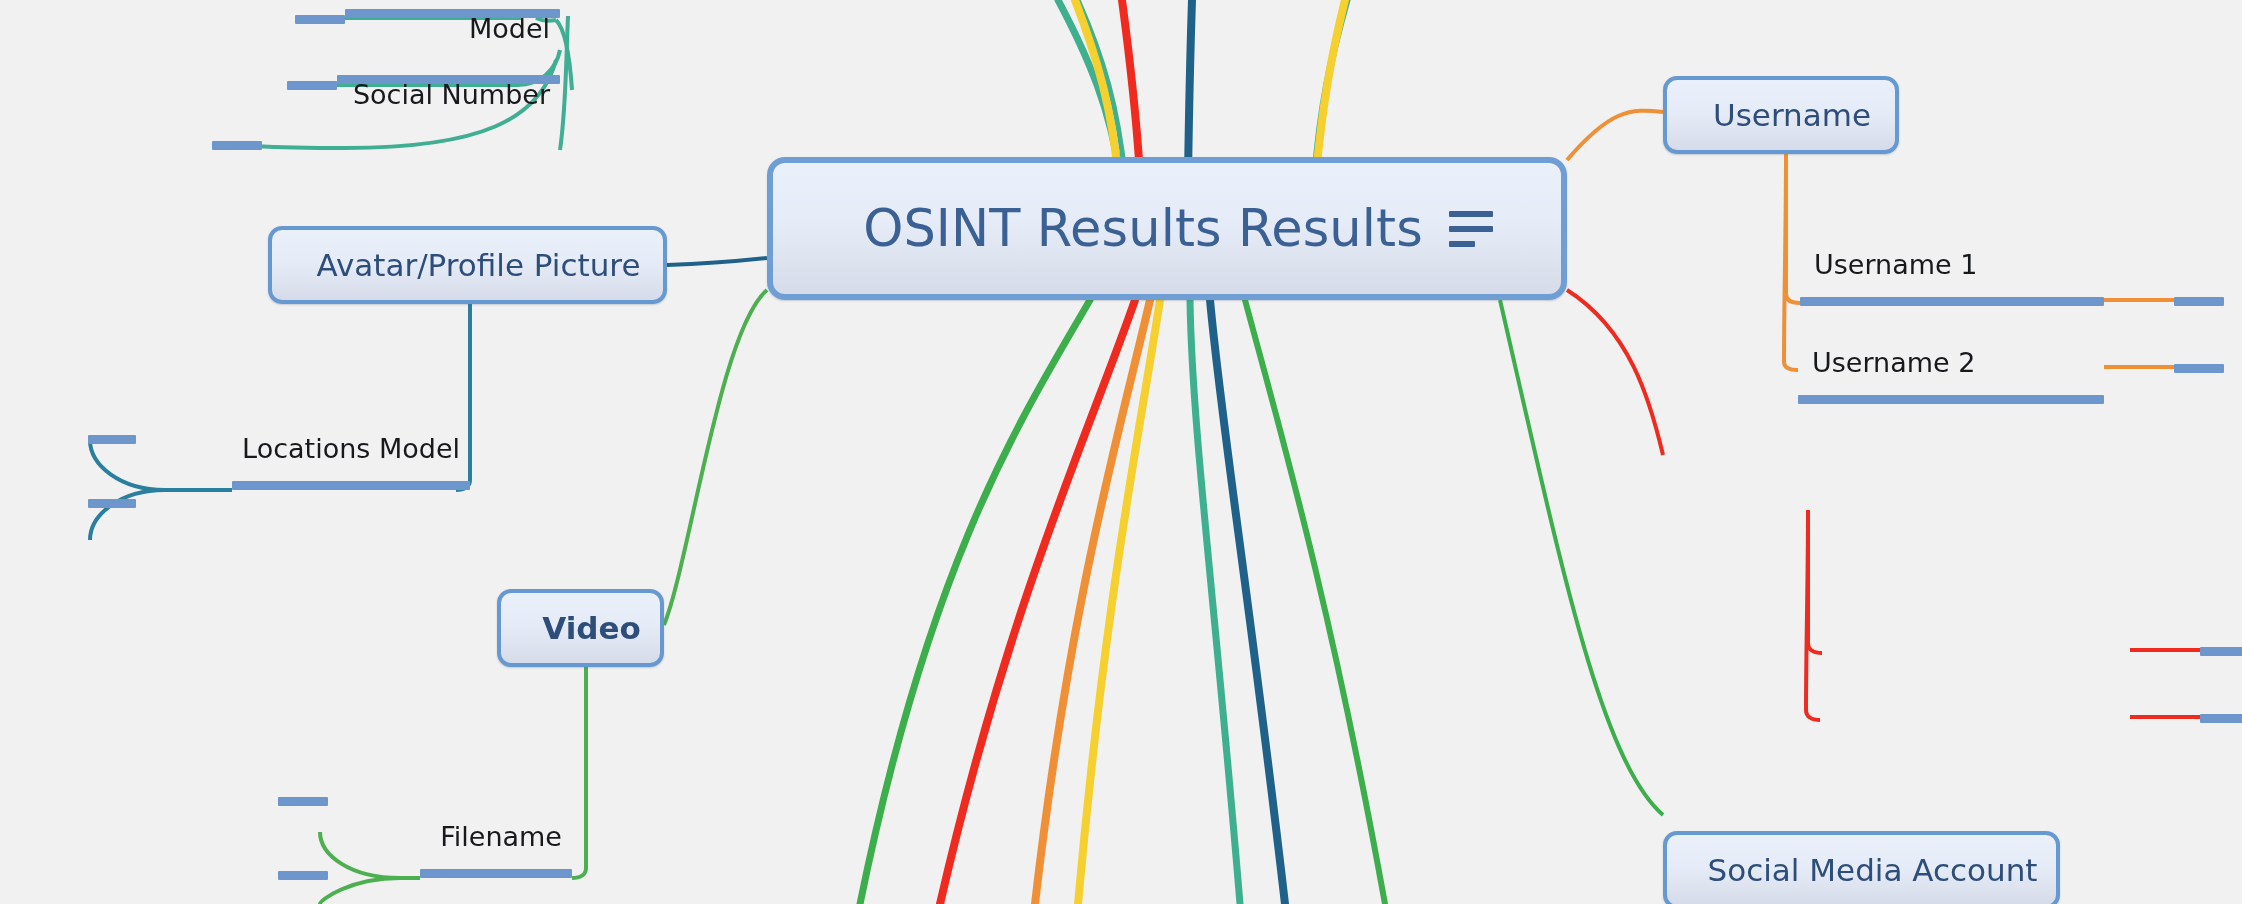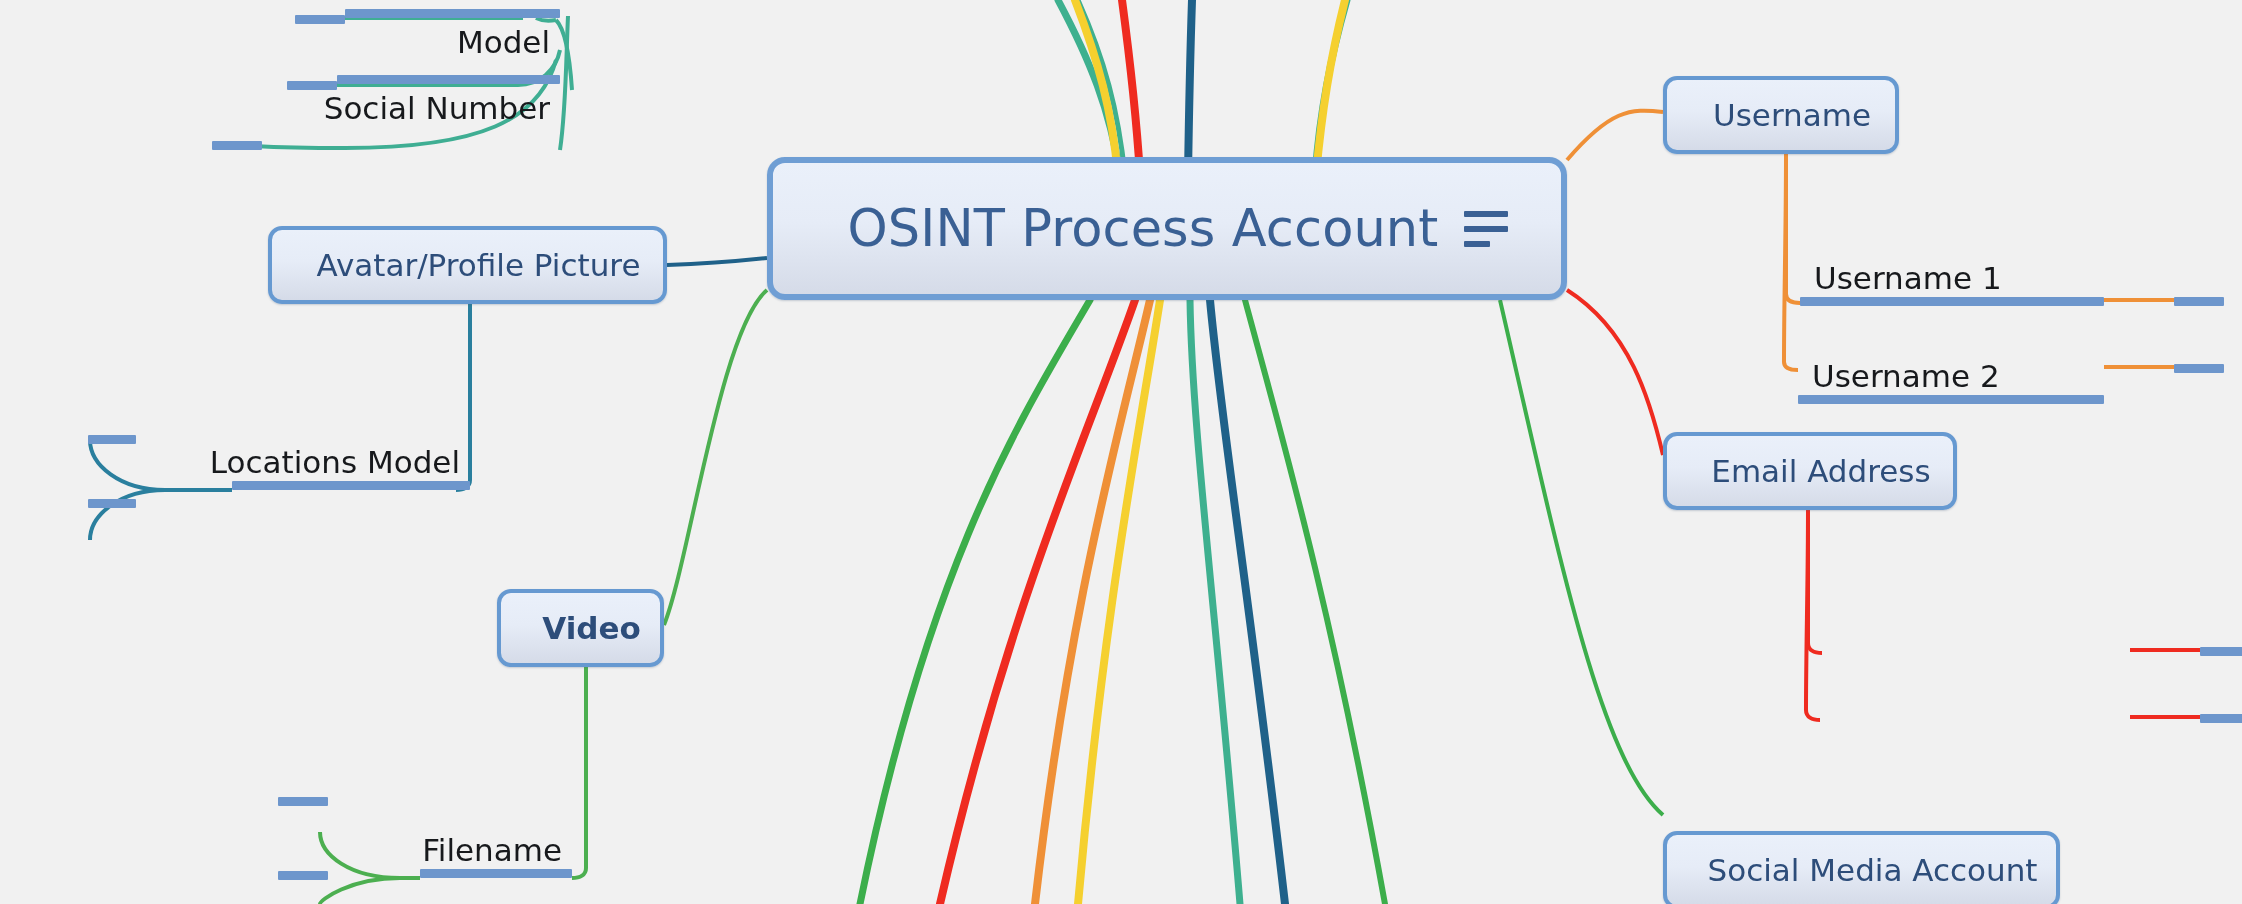--- a/index.html
+++ b/index.html
@@ -44,21 +44,21 @@
   .node.n-username{left:1663px;top:76px;width:236px;height:78px;}
   .node.n-email{left:1663px;top:432px;width:294px;height:78px;}
   .node.n-social{left:1663px;top:786px;width:397px;height:78px;margin-top:45px;}
   .node.n-avatar{left:268px;top:226px;width:399px;height:78px;}
   .node.n-video{left:497px;top:589px;width:167px;height:78px;font-weight:bold;}
   .node.n-username .label,.node.n-email .label,.node.n-social .label,
   .node.n-avatar .label,.node.n-video .label{font-size:31px;}
 
   
   .leaf{position:absolute;white-space:nowrap;}
-  .leaf .txt{position:absolute;font-size:31px;color:#17191c;bottom:10px;}
+  .leaf .txt{position:absolute;font-size:27px;color:#17191c;bottom:26px;}
   .leaf .bar{position:absolute;bottom:0;height:9px;background:#6d96cc;border-radius:1px;}
 
   .leaf.right .txt{left:14px;}
   .leaf.right .bar{left:0;}
   .leaf.left .txt{right:10px;}
 </style>
 </head>
 <body>
 
 <div id="canvas">
@@ -126,35 +126,32 @@
     <path d="M556,20 C545,22 540,20 536,18" fill="none" stroke="#3fae93" stroke-width="4"></path>
 
     <path d="M345,18 L523,18" stroke="#3fae93" stroke-width="4" fill="none"></path>
     <path d="M337,85 L518,85" stroke="#3fae93" stroke-width="4" fill="none"></path>
     <path d="M518,85 C540,85 556,70 560,50" stroke="#3fae93" stroke-width="4" fill="none"></path>
     <path d="M240,145 C280,148 320,148 345,148" stroke="#3fae93" stroke-width="4" fill="none"></path>
     <path d="M345,148 C480,148 540,120 556,60" stroke="#3fae93" stroke-width="4" fill="none"></path>
   </svg>
 
   <div class="node root">
-    <span class="label">OSINT Process Account</span>
+    <span class="label">OSINT Results Results</span>
     <span class="notes-icon">
         <i></i>
         <i></i>
         <i></i>
       </span>
   </div>
 
   <div class="node n-username">
     <span class="label">Username</span>
   </div>
 
-  <div class="node n-email">
-    <span class="label">Email Address</span>
-  </div>
 
   <div class="node n-social">
     <span class="label">Social Media Account</span>
   </div>
 
   <div class="node n-avatar">
     <span class="label">Avatar/Profile Picture</span>
   </div>
 
   <div class="node n-video">

